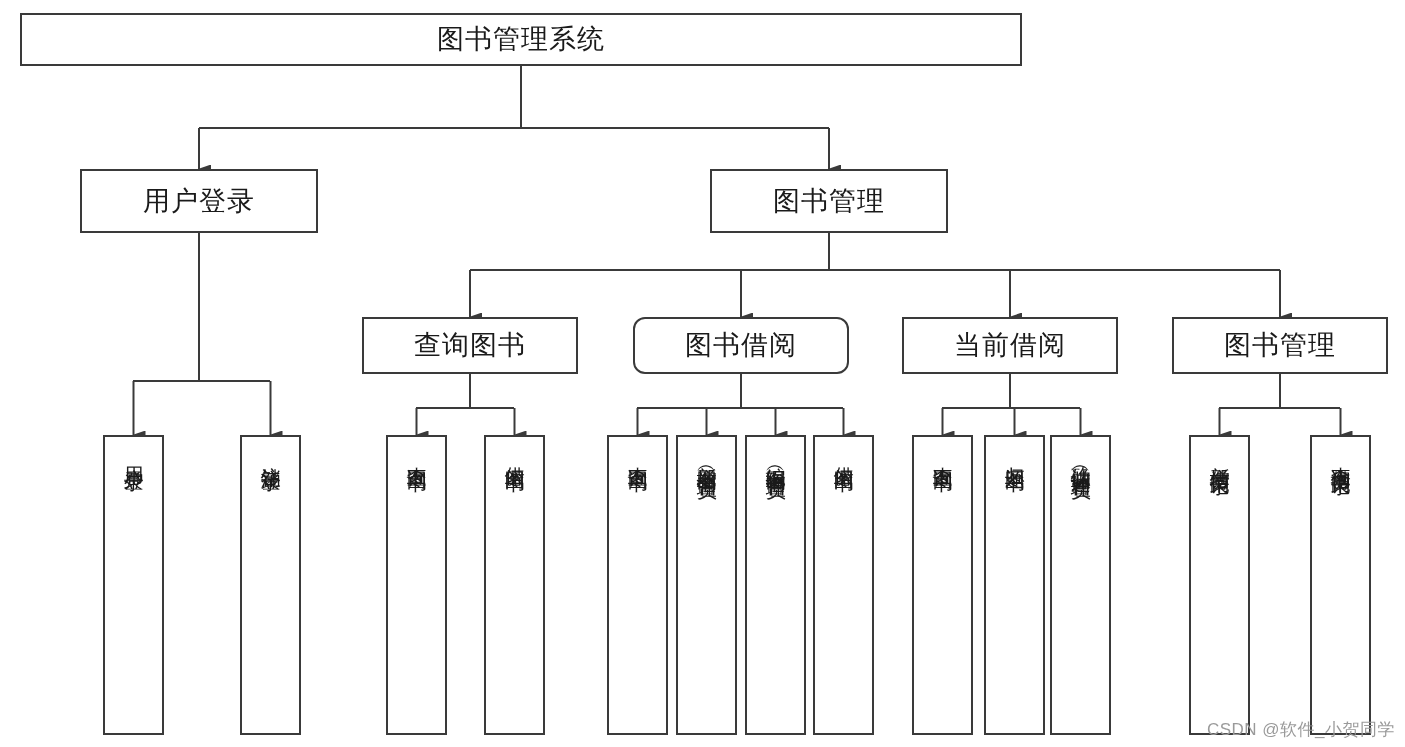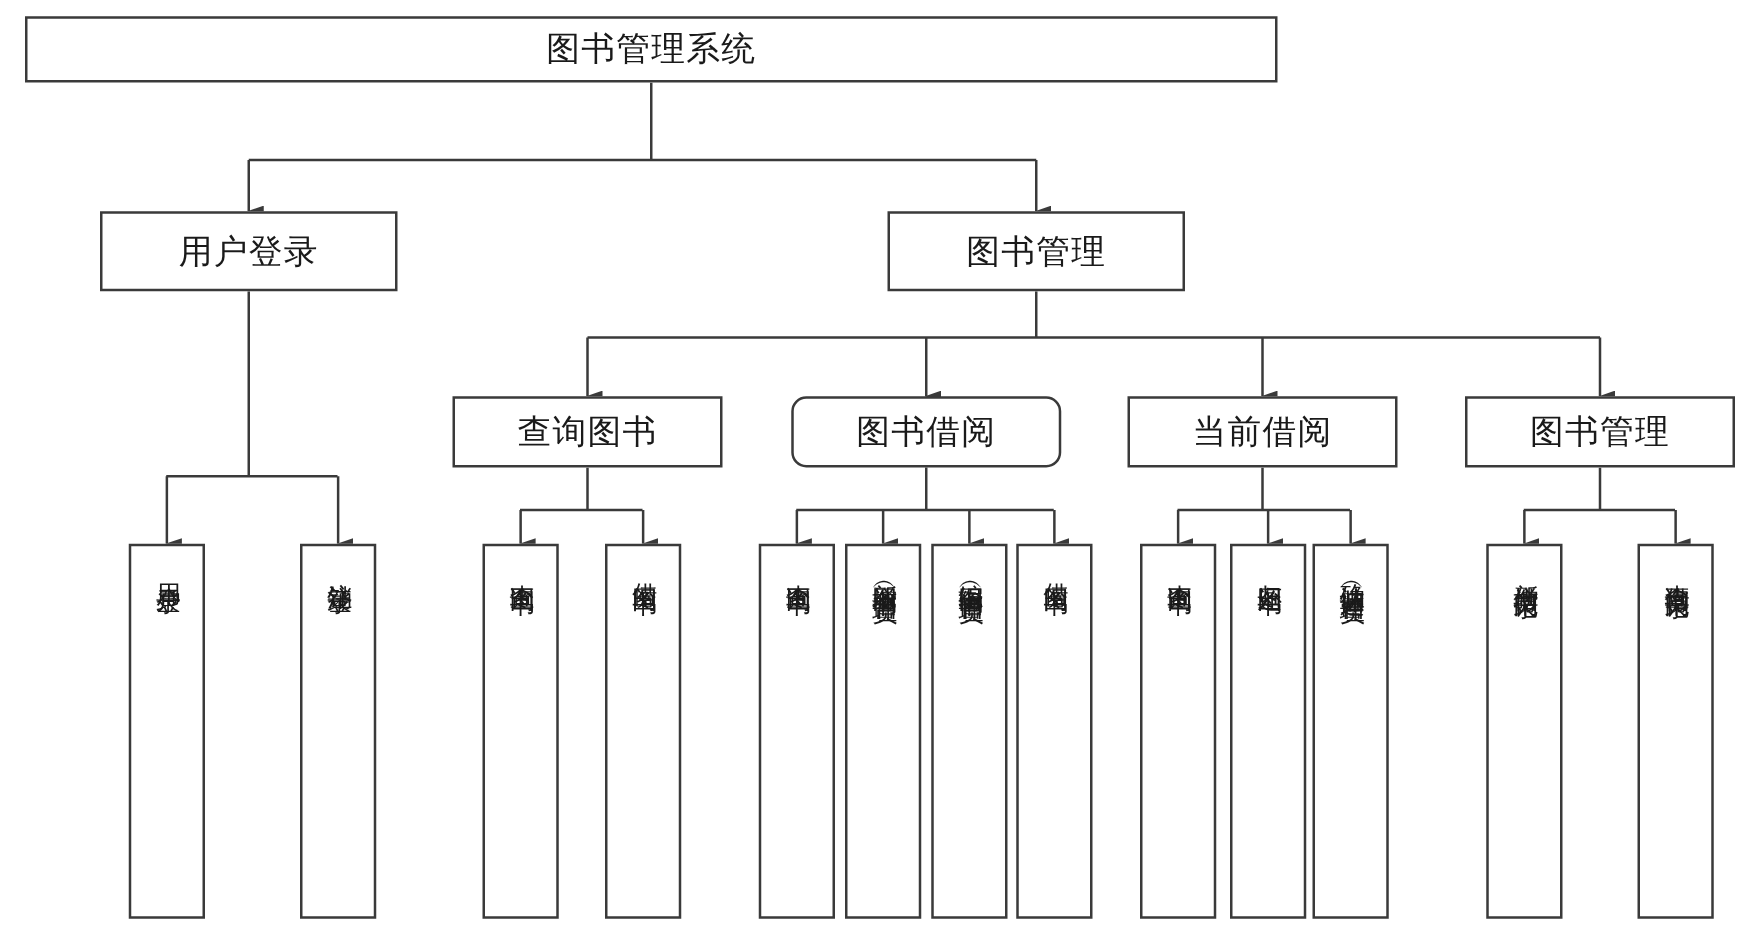--- a/index.html
+++ b/index.html
@@ -168,14 +168,15 @@
         <span class="txt">确认归还（管理员）</span>
       </div>
       <div class="node v" style="left: 1189px; top: 435px; width: 61px; height: 300px; border-color: rgb(58, 58, 58); background: rgb(255, 255, 255); color: rgb(26, 26, 26);">
         <span class="txt">新增借阅记录</span>
       </div>
       <div class="node v" style="left: 1310px; top: 435px; width: 61px; height: 300px; border-color: rgb(58, 58, 58); background: rgb(255, 255, 255); color: rgb(26, 26, 26);">
         <span class="txt">查询借阅记录</span>
       </div>
     </div>
 
+  <div class="watermark">CSDN @软件_小贺同学</div>
 
 </div>
 
 </body></html>

